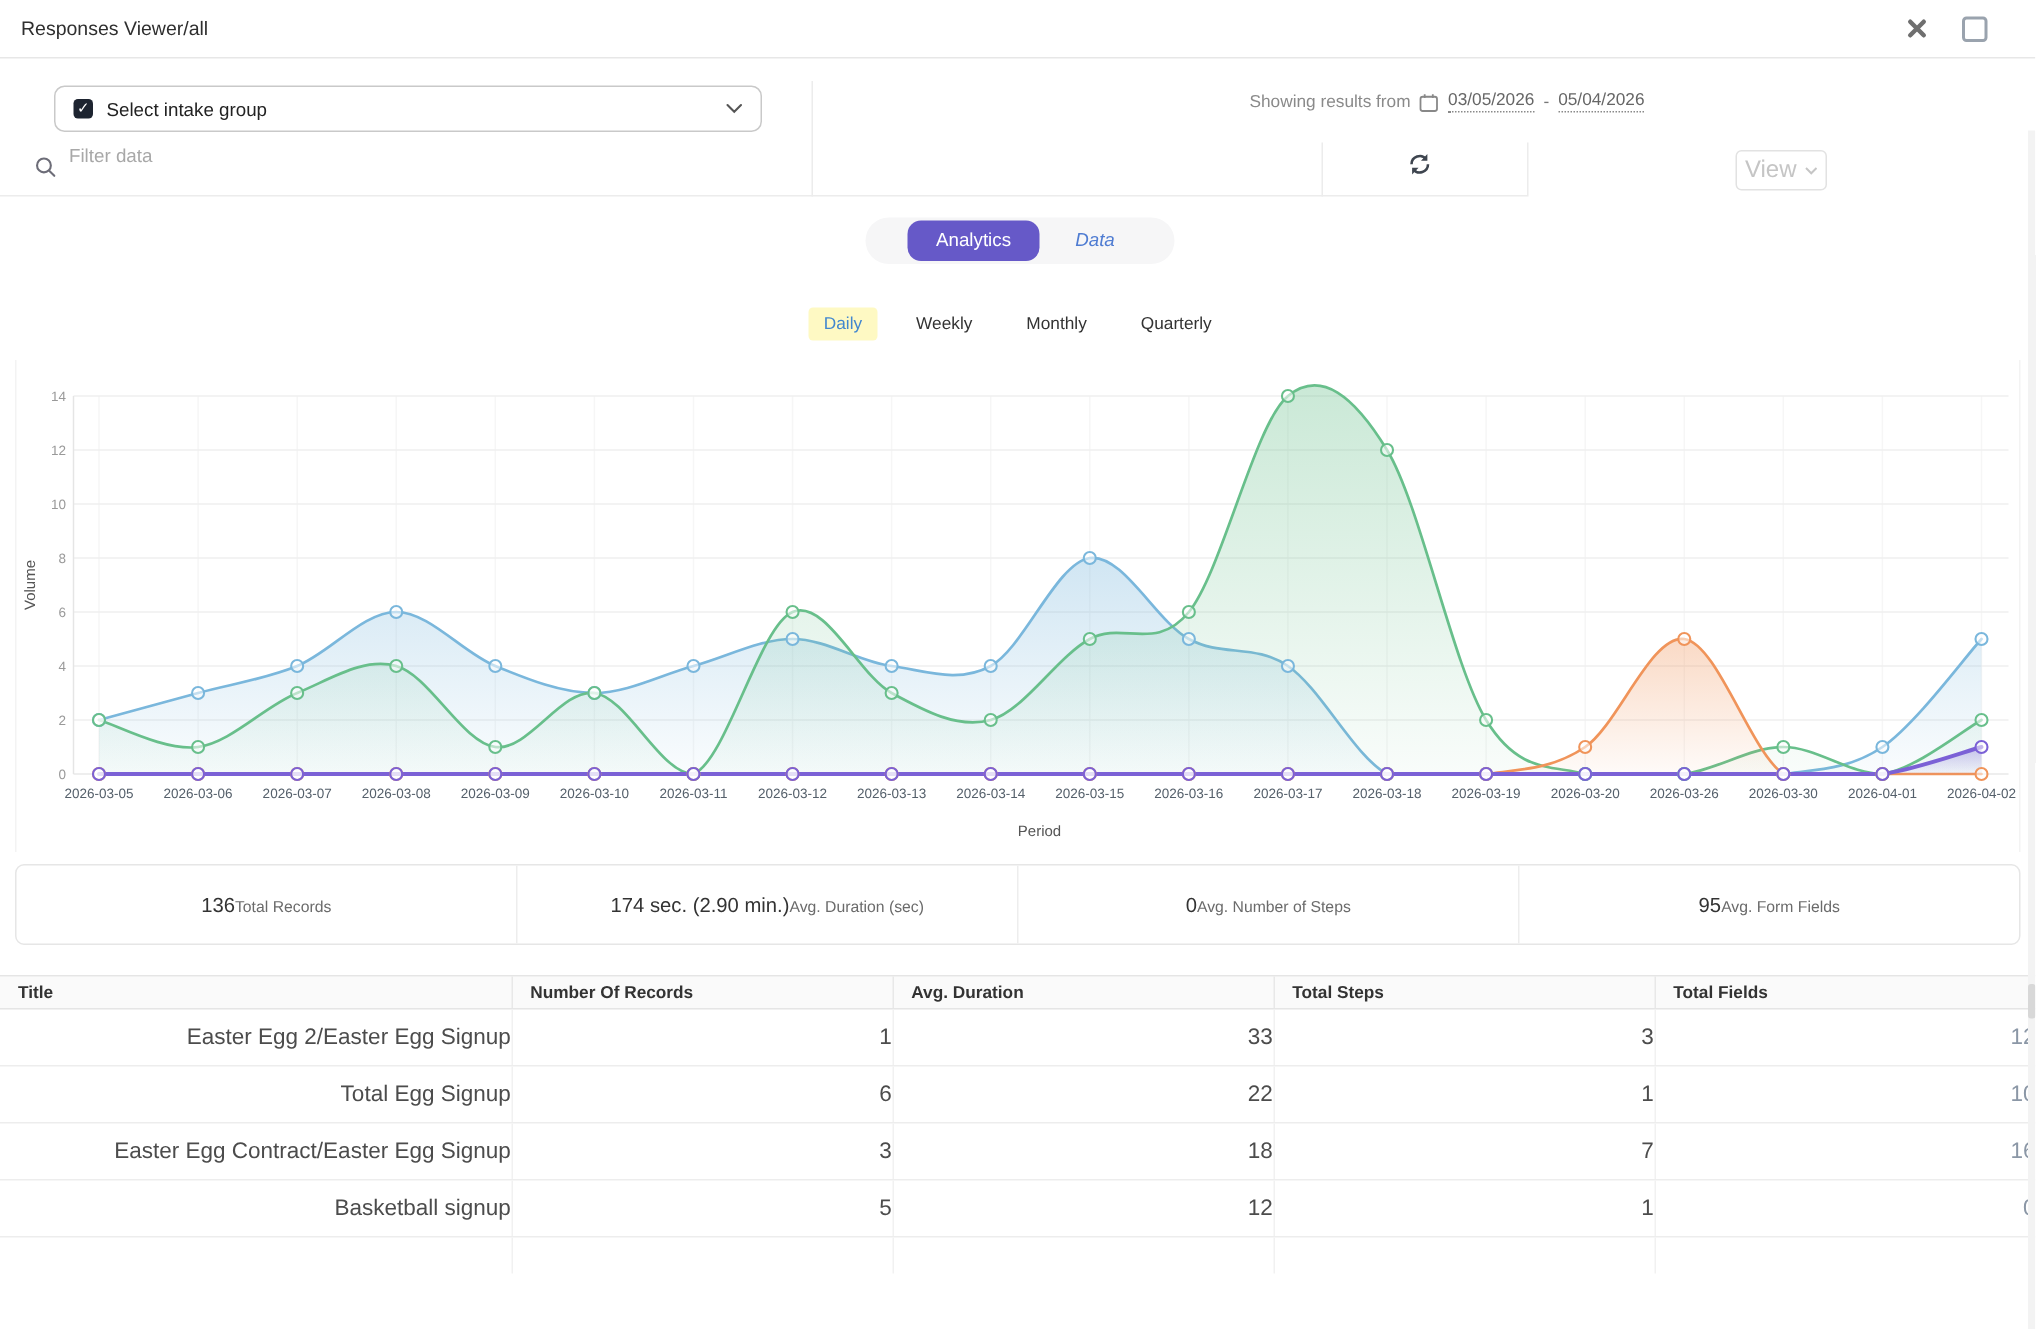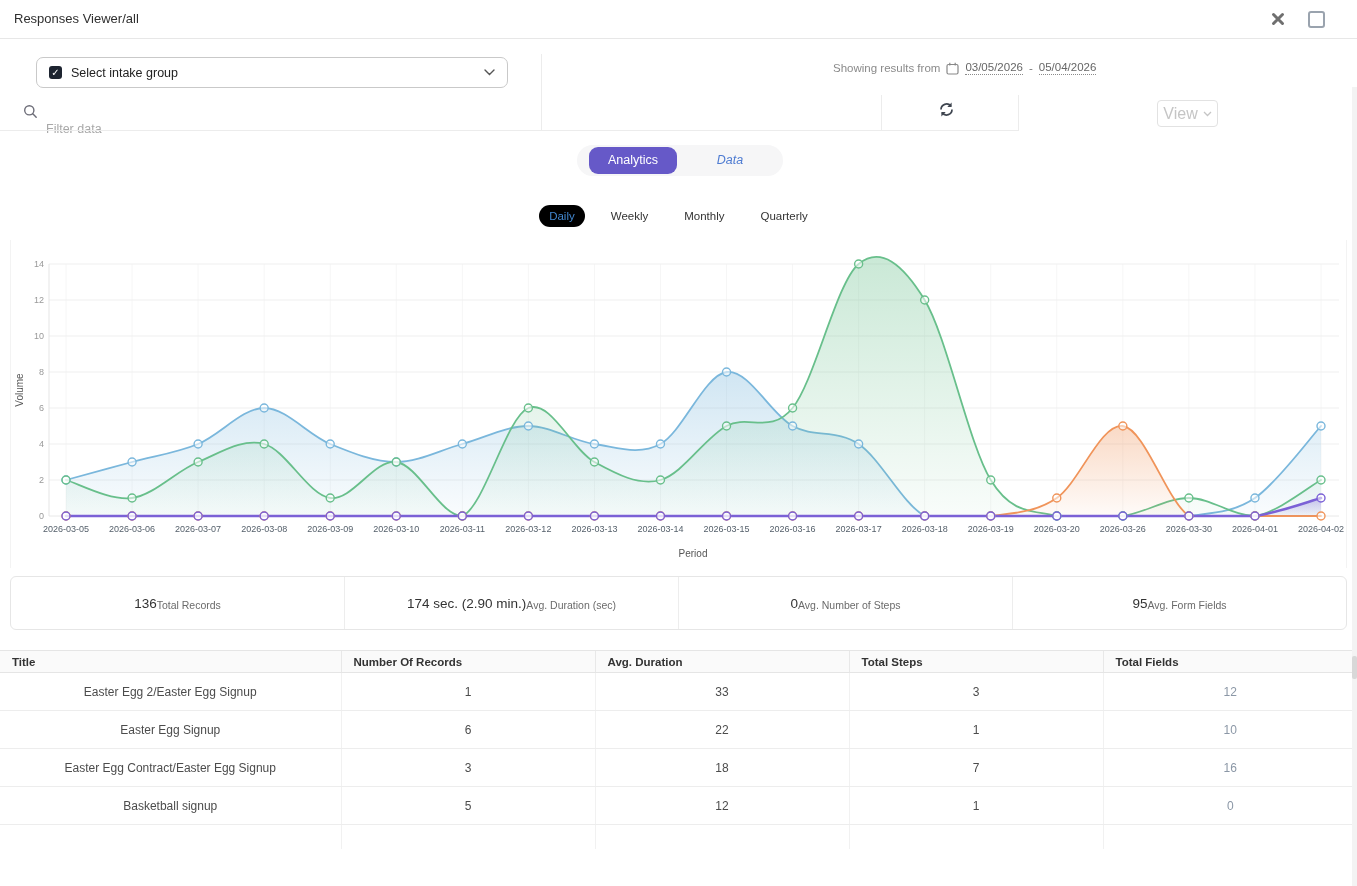--- a/index.html
+++ b/index.html
@@ -20,51 +20,51 @@
   .vdiv{position:absolute;width:1px;background:#ececec;}
   .hdiv{position:absolute;height:1px;background:#ececec;}
 
   
   .showing{position:absolute;left:833px;top:61px;display:flex;align-items:center;gap:6px;font-size:11.5px;color:#8a8a8a;}
   .date-val{color:#666;border-bottom:1px dotted #8a8a8a;padding-bottom:1px;cursor:pointer;}
   .date-sep{color:#777;}
 
   
   .search-icon{position:absolute;left:23px;top:104px;}
-  .filter-input{position:absolute;left:44px;top:116px;width:640px;height:24px;border:none;outline:none;font-size:12.5px;color:#14532d;font-family:"Liberation Sans",sans-serif;background:transparent;}
+  .filter-input{position:absolute;left:44px;top:91px;width:640px;height:24px;border:none;outline:none;font-size:12.5px;color:#14532d;font-family:"Liberation Sans",sans-serif;background:transparent;}
   .filter-input::placeholder{color:#a8a8a8;}
   .refresh-btn{position:absolute;left:938px;top:101px;width:17px;height:17px;cursor:pointer;}
   .view-btn{position:absolute;left:1157px;top:100px;width:61px;height:27px;border:1px solid #e2e2e2;border-radius:4px;display:flex;align-items:center;justify-content:center;gap:5px;color:#c5c5c5;font-size:16px;background:#fff;cursor:default;box-sizing:border-box;}
 
   
   .segmented{position:absolute;left:577px;top:145px;width:206px;height:31px;background:#f6f6f7;border-radius:16px;}
-  .seg-analytics{position:absolute;left:12px;top:2px;width:88px;height:27px;background:#6659c8;border-radius:9px;color:#fff;font-size:12.5px;line-height:27px;text-align:center;cursor:pointer;}
+  .seg-analytics{position:absolute;left:28px;top:2px;width:88px;height:27px;background:#6659c8;border-radius:9px;color:#fff;font-size:12.5px;line-height:27px;text-align:center;cursor:pointer;}
   .seg-data{position:absolute;left:108px;top:0;width:90px;height:31px;color:#4f7cd2;font-size:12.5px;line-height:31px;text-align:center;cursor:pointer;font-style:italic;}
 
   
   .period-tabs{position:absolute;left:0;top:205px;width:1357px;display:flex;justify-content:center;gap:16px;}
   .ptab{font-size:11.5px;color:#333;padding:5px 10px;border-radius:3px;cursor:pointer;}
-  .ptab.active{background:#000000;color:#4287cf;border-radius:11px;}
+  .ptab.active{background:#fef9c3;color:#4287cf;}
 
   
   .chart-card{position:absolute;left:10px;top:240px;width:1337px;height:328px;border-left:1px solid #f3f3f3;border-right:1px solid #f3f3f3;box-sizing:border-box;}
   svg text{font-family:"Liberation Sans",sans-serif;}
 
   
   .stats{position:absolute;left:10px;top:576px;width:1337px;height:54px;border:1px solid #e6e6e6;border-radius:6px;display:flex;box-sizing:border-box;background:#fff;}
   .stat-cell{flex:1;display:flex;align-items:center;justify-content:center;border-left:1px solid #ededed;}
   .stat-cell:first-child{border-left:none;}
   .stat-value{font-size:13.5px;color:#333;}
   .stat-label{font-size:10.5px;color:#6b6b6b;margin-top:4px;}
 
   
   .results-table{position:absolute;left:0;top:650px;width:1357px;border-collapse:collapse;table-layout:fixed;}
   .results-table th{height:21px;background:#fafafa;border-top:1px solid #e5e5e5;border-bottom:1px solid #e5e5e5;border-left:1px solid #e8e8e8;font-size:11.5px;font-weight:bold;color:#333;text-align:left;padding:0 0 0 12px;}
   .results-table th:first-child{border-left:none;}
-  .results-table td{height:37px;border-bottom:1px solid #ededed;border-left:1px solid #f1f1f1;font-size:12px;color:#4c4c4c;text-align:center;padding:0;}
+  .results-table td{height:37px;border-bottom:1px solid #ededed;border-left:1px solid #f1f1f1;font-size:15px;color:#4c4c4c;text-align:right;padding:0;}
   .results-table td:first-child{border-left:none;}
   .results-table td.muted{color:#8b97a6;}
   .results-table tr.partial td{height:24px;border-bottom:none;}
 
   
   .scrollbar{position:absolute;right:0;top:87px;width:5px;height:799px;background:#f3f3f3;}
   .scroll-thumb{position:absolute;left:0;top:569px;width:5px;height:23px;background:#d8d8d8;border-radius:2px;}
 </style>
 </head>
 <body>
@@ -344,21 +344,21 @@
       </thead>
       <tbody>
         <tr>
           <td>Easter Egg 2/Easter Egg Signup</td>
           <td>1</td>
           <td>33</td>
           <td>3</td>
           <td class="muted">12</td>
         </tr>
         <tr>
-          <td>Easter Egg Signup</td>
+          <td>Total Egg Signup</td>
           <td>6</td>
           <td>22</td>
           <td>1</td>
           <td class="muted">10</td>
         </tr>
         <tr>
           <td>Easter Egg Contract/Easter Egg Signup</td>
           <td>3</td>
           <td>18</td>
           <td>7</td>

